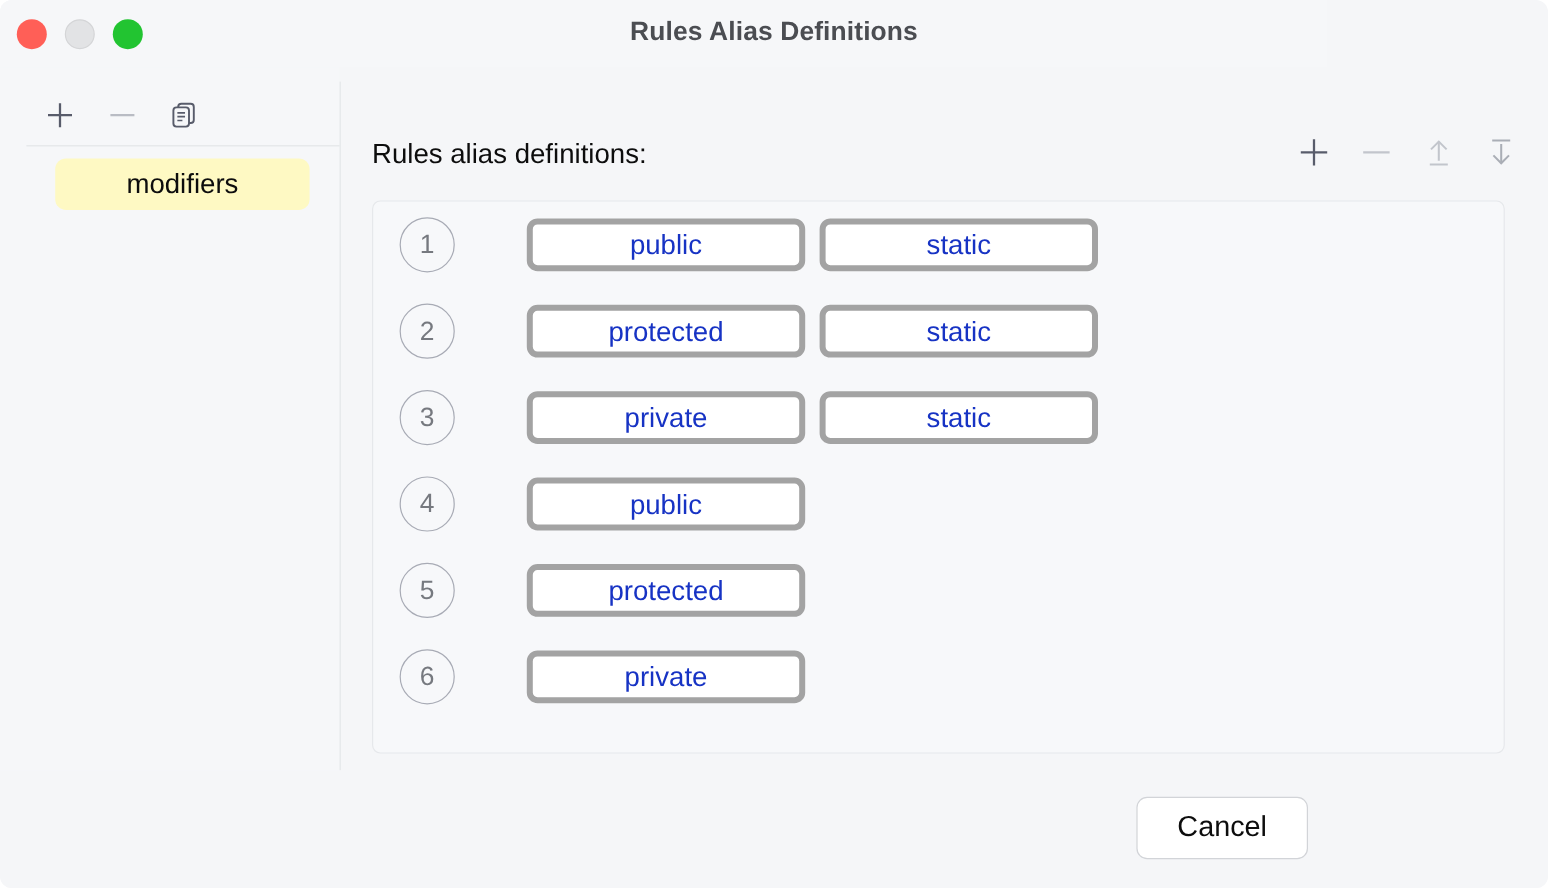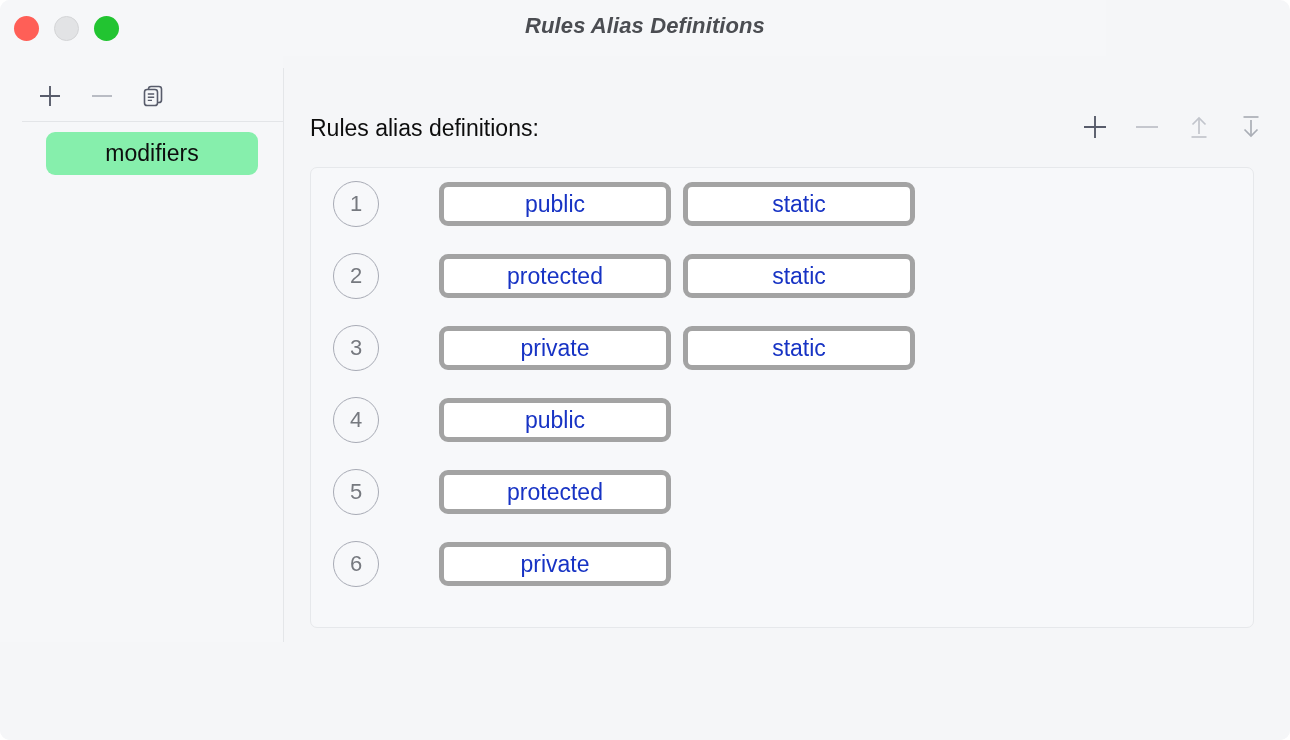--- a/index.html
+++ b/index.html
@@ -24,21 +24,20 @@
     box-sizing: border-box;
   }
 
   
   .titlebar {
     position: absolute;
     left: 0; top: 0;
     width: 1106px;
     height: 56px;
     background: #f6f7f9;
-    font-style: italic;
   }
   .traffic {
     position: absolute;
     left: 14px; top: 16px;
     display: flex;
     gap: 15px;
     align-items: center;
   }
   .light {
     width: 25px;
@@ -102,21 +101,21 @@
     margin: 0 25px 0 46px;
     display: flex;
     align-items: center;
     justify-content: center;
     border-radius: 9px;
     font-size: 23px;
     color: #0d0d0d;
     box-sizing: border-box;
   }
   .list-item.selected {
-    background: #86efac;
+    background: #fef9c3;
     text-align: right;
   }
   .sidebar-divider {
     position: absolute;
     left: 283px; top: 68px;
     width: 1px;
     height: 574px;
     background: #e4e6e9;
   }
 
@@ -354,15 +353,16 @@
 
       <div class="rule-row" style="top:373px;">
         <div class="row-num">6</div>
         <div class="token">private</div>
       </div>
 
     </div>
   </div>
 
   <div class="footer">
+    <div class="btn cancel">Cancel</div>
   </div>
 
 </div>
 
 </body></html>

